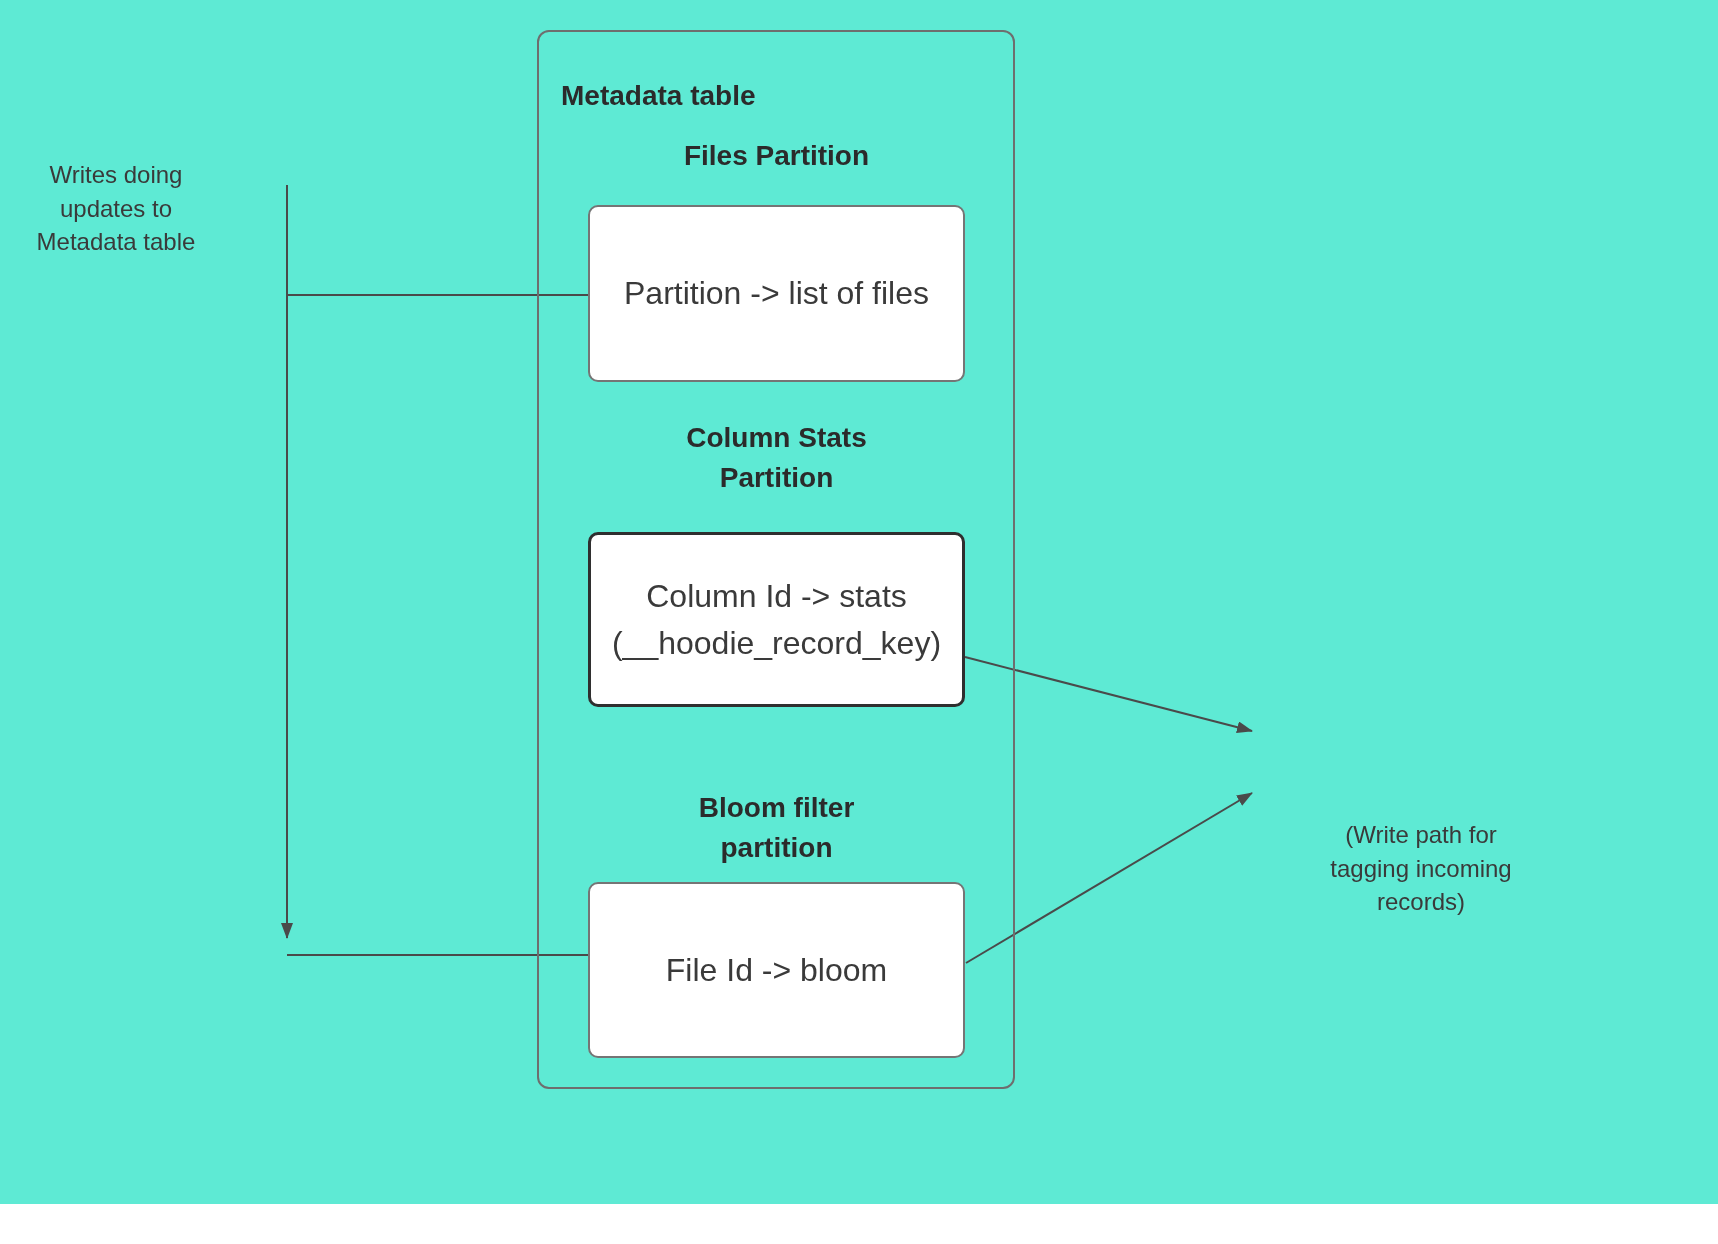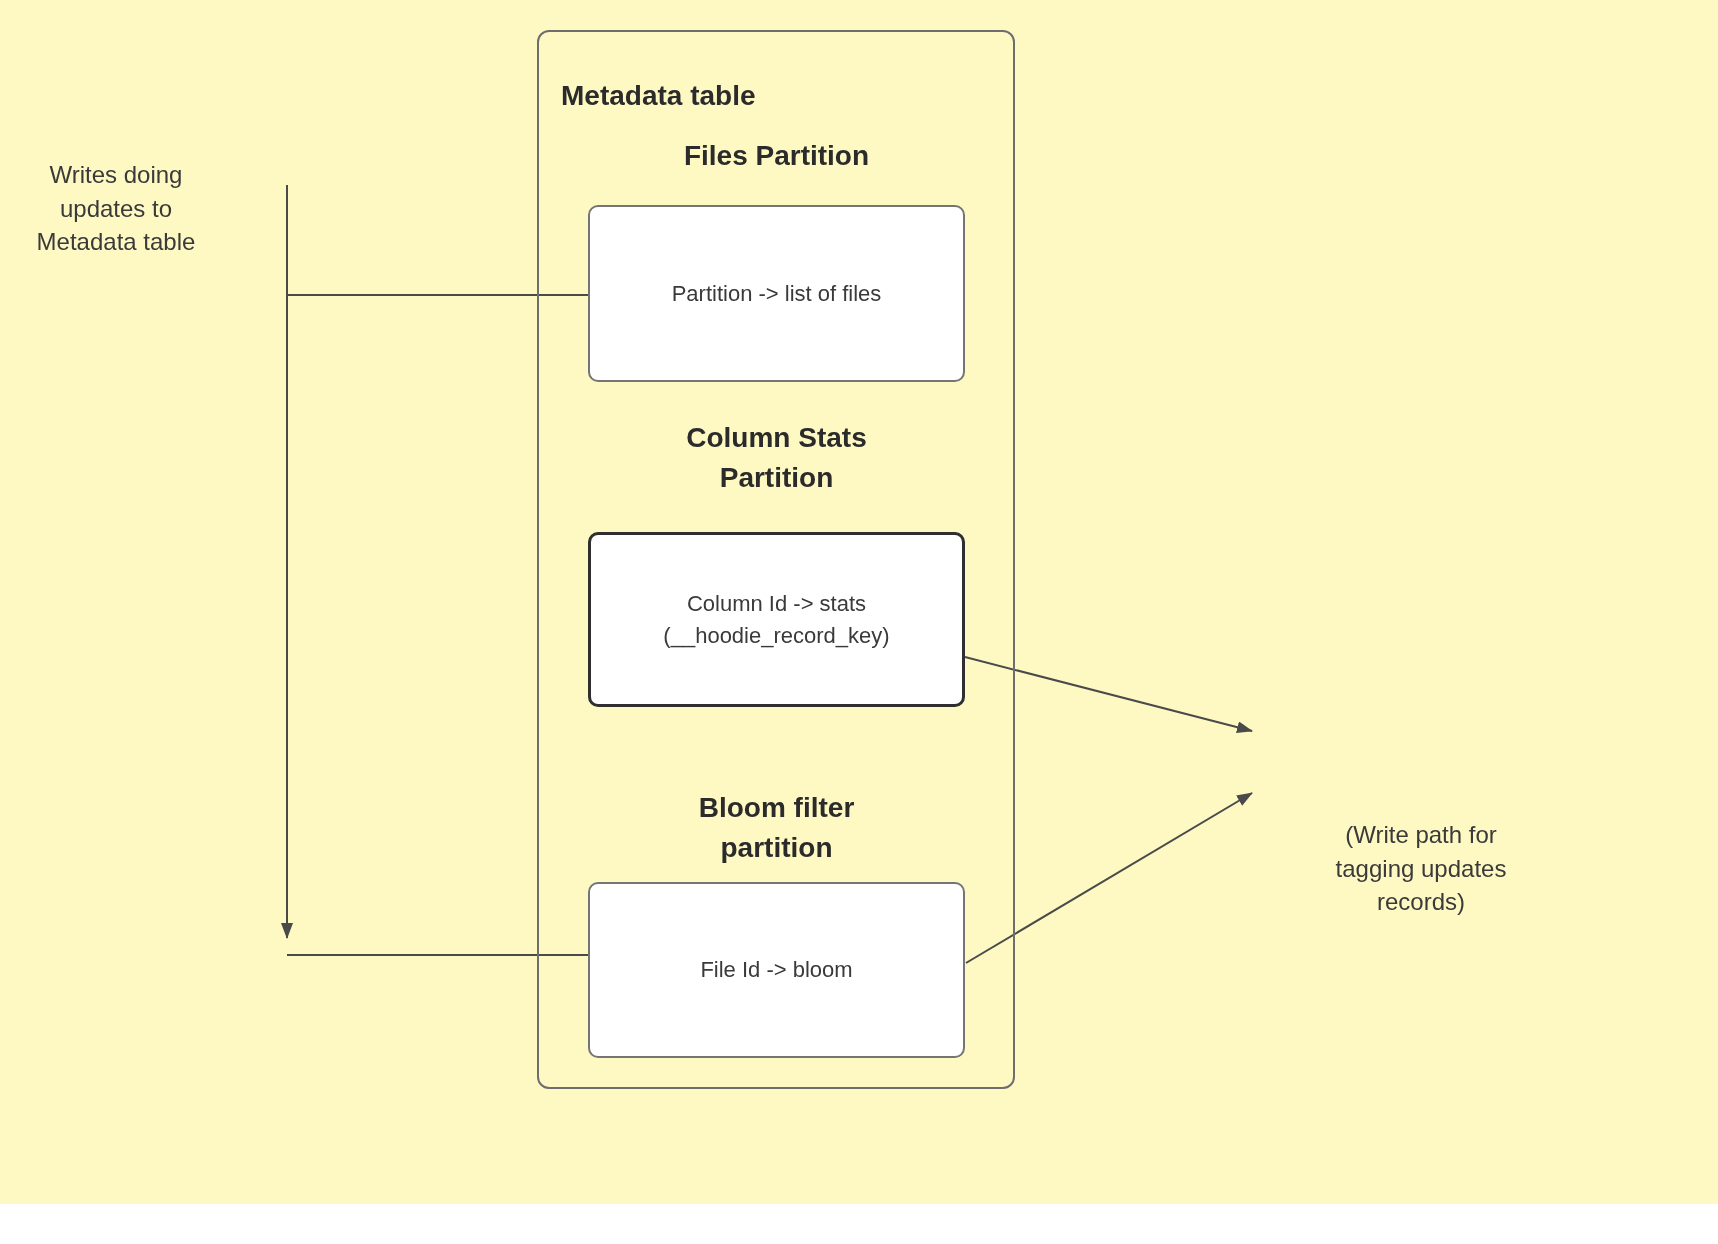--- a/index.html
+++ b/index.html
@@ -1,21 +1,21 @@
 <!DOCTYPE html>
 <html><head>
 <meta charset="utf-8">
 <style>
   html, body { margin: 0; padding: 0; background: #ffffff; }
   body { font-family: "Liberation Sans", sans-serif; color: #333333; }
   .canvas {
     position: relative;
     width: 1718px;
     height: 1204px;
-    background: #fef9c3;
+    background: #5eead4;
     overflow: hidden;
   }
   .connector-layer {
     position: absolute;
     left: 0; top: 0;
     width: 1718px; height: 1244px;
     pointer-events: none;
   }
   .outer-box {
     position: absolute;
@@ -48,21 +48,21 @@
     left: 588px;
     width: 377px;
     border: 2px solid #757575;
     border-radius: 10px;
     background: #ffffff;
     display: flex;
     flex-direction: column;
     align-items: center;
     justify-content: center;
     text-align: center;
-    font-size: 22px;
+    font-size: 32px;
     color: #3a3a3a;
     line-height: 1.45;
     box-sizing: border-box;
   }
   .node-box.dark { border: 3px solid #2f2f2f; text-align: right; }
   .files-box   { top: 205px; height: 177px; }
   .stats-box   { top: 532px; height: 175px; }
   .bloom-box   { top: 882px; height: 176px; text-align: center; }
   .files-heading { top: 136px; }
   .stats-heading { top: 418px; }
@@ -144,17 +144,17 @@
   </div>
 
   <div class="left-note">
     <div>Writes doing</div>
     <div>updates to</div>
     <div>Metadata table</div>
   </div>
 
   <div class="index-subtitle">
     <div>(Write path for</div>
-    <div>tagging updates</div>
+    <div>tagging incoming</div>
     <div>records)</div>
   </div>
 
 </div>
 
 </body></html>

